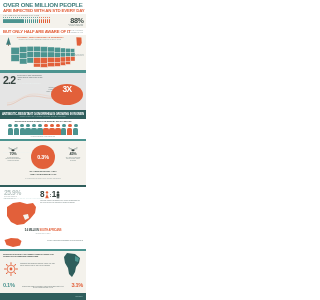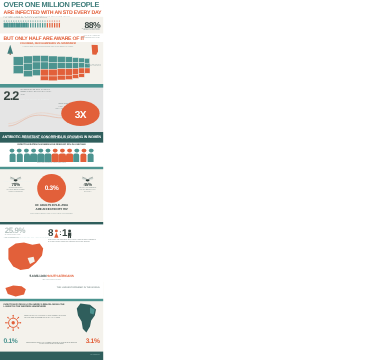--- a/index.html
+++ b/index.html
@@ -60,21 +60,21 @@
 
   
   .sec4 { position:absolute; left:0; top:70px; width:86px; height:40px; background:#e5e5e5; }
   .sec4 .bar { position:absolute; left:0; top:0; width:86px; height:2.6px; background:#4c9490; }
   .sec4 .bar span { font-size:1.25px; color:#eaf2f1; line-height:2.6px; padding-left:3px; letter-spacing:0.2px; }
   .stat22 { position:absolute; left:3px; top:4.5px; font-size:10.5px; font-weight:bold;
             color:#35433f; letter-spacing:-0.8px; line-height:10px; }
   .stat22txt { position:absolute; left:17px; top:5.4px; width:26px; font-size:1.35px;
                color:#5f6d6c; line-height:1.45; }
   .circ3x { position:absolute; right:3px; top:14px; width:32px; height:21px; border-radius:50%;
-            background:#e2603a; display:flex; align-items:center; justify-content:center; }
+            background:#e2603a; display:flex; justify-content:center; }
   .circ3x span { font-size:8.4px; font-weight:bold; color:#ffffff; letter-spacing:-0.5px; }
   .c3note { position:absolute; right:25px; top:17px; width:22px; font-size:1.25px;
             color:#6d7b7a; text-align:right; line-height:1.4; }
   .swirl { position:absolute; left:6px; top:22px; width:50px; height:14px; }
 
   
   .sec5 { position:absolute; left:0; top:110px; width:86px; height:9px; background:#2f5e5c;
           display:flex; flex-direction:column; align-items:center; justify-content:center; }
   .sec5 .h { font-size:2.9px; font-weight:bold; color:#ffffff; letter-spacing:-0.12px; white-space:nowrap; }
   .sec5 .s { font-size:1.15px; color:#9dc0be; letter-spacing:0.15px; margin-top:0.5px; }

